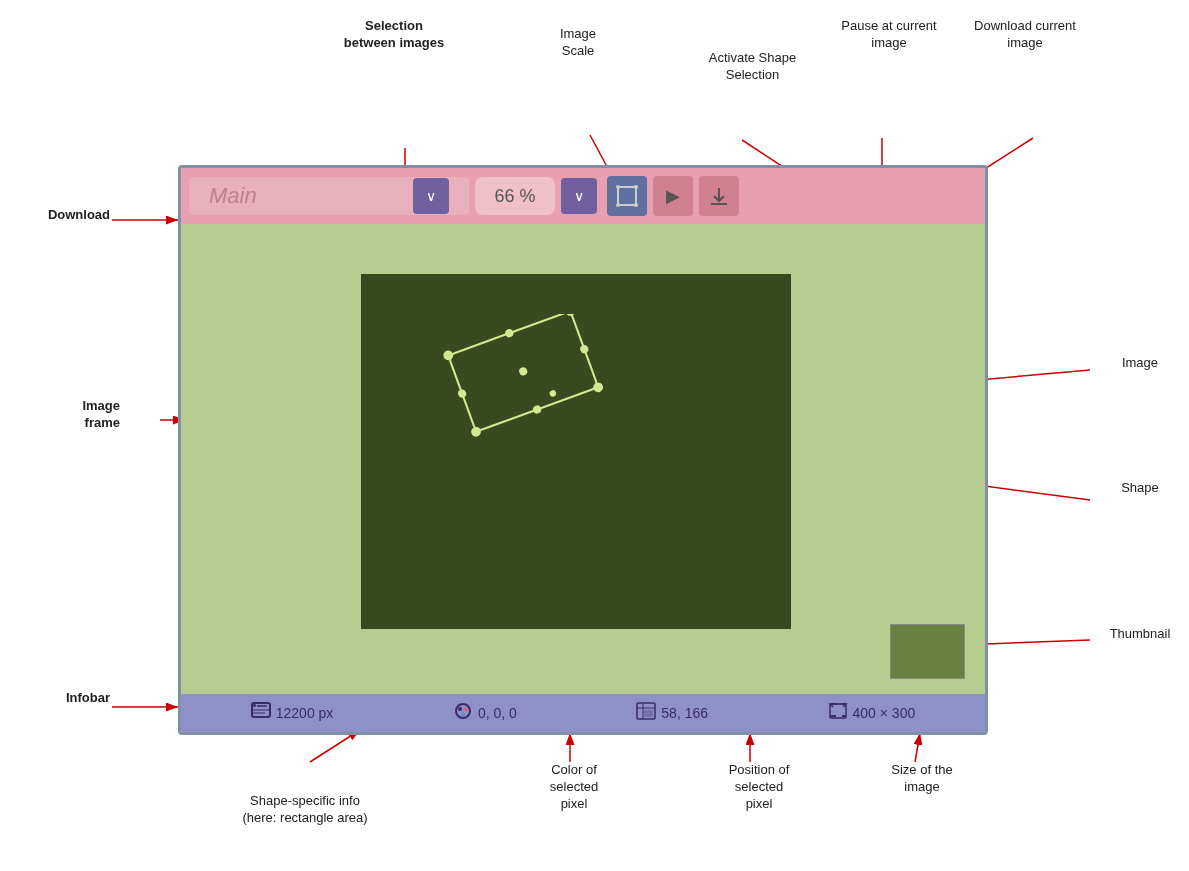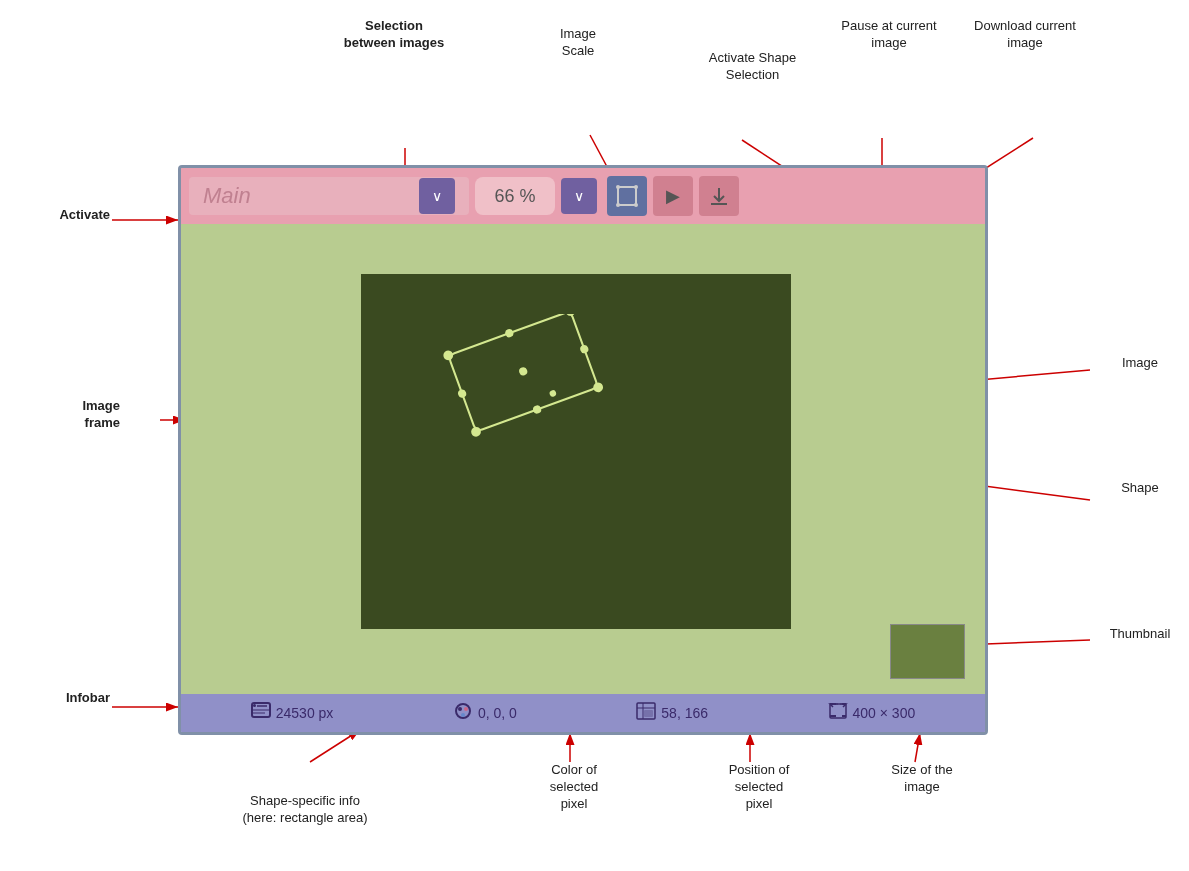--- a/index.html
+++ b/index.html
@@ -48,21 +48,21 @@
 
     .image-select {
       background: #e8b0bc;
       border: none;
       border-radius: 4px;
       height: 38px;
       flex: 1;
       display: flex;
       align-items: center;
       justify-content: space-between;
-      padding: 0 14px;
+      padding: 0 20px;
     }
 
     .image-select-text {
       font-size: 22px;
       color: #c08090;
       font-style: italic;
     }
 
     .dropdown-btn {
       width: 36px;
@@ -247,21 +247,21 @@
   <line x1="915" y1="762" x2="920" y2="733" stroke="#cc0000" stroke-width="1.5" marker-end="url(#arrowhead)"></line>
 
   <defs>
     <marker id="arrowhead" markerWidth="8" markerHeight="6" refX="8" refY="3" orient="auto">
       <polygon points="0 0, 8 3, 0 6" fill="#cc0000"></polygon>
     </marker>
   </defs>
 </svg>
 
 <div class="annotation-label" style="left:20px; top:207px; text-align:right; width:90px;">
-  <strong>Activate</strong>
+  <strong>Download</strong>
 </div>
 
 <div class="annotation-label" style="left:15px; top:690px; text-align:right; width:95px;">
   <strong>Infobar</strong>
 </div>
 
 <div class="annotation-label" style="left:20px; top:398px; text-align:right; width:100px;">
   <strong>Image<br>frame</strong>
 </div>
 
@@ -385,21 +385,21 @@
     <div class="info-item">
       <span class="info-icon">
         <svg width="20" height="18" viewBox="0 0 20 18">
           <rect x="1" y="1" width="18" height="14" rx="2" fill="none" stroke="#3a2a6a" stroke-width="2"></rect>
           <circle cx="3.5" cy="3.5" r="1.5" fill="#3a2a6a"></circle>
           <line x1="6" y1="4" x2="16" y2="4" stroke="#3a2a6a" stroke-width="1.5"></line>
           <line x1="2" y1="8" x2="18" y2="8" stroke="#3a2a6a" stroke-width="1"></line>
           <line x1="2" y1="11" x2="14" y2="11" stroke="#3a2a6a" stroke-width="1"></line>
         </svg>
       </span>
-      <span>24530 px</span>
+      <span>12200 px</span>
     </div>
 
     <div class="info-item">
       <span class="info-icon">
         <svg width="20" height="18" viewBox="0 0 20 18">
           <circle cx="10" cy="9" r="7" fill="none" stroke="#3a2a6a" stroke-width="2"></circle>
           <circle cx="7" cy="7" r="2" fill="#3a2a6a"></circle>
           <circle cx="13" cy="7" r="2" fill="#cc6688"></circle>
           <circle cx="10" cy="13" r="2" fill="#6688cc"></circle>
         </svg>

